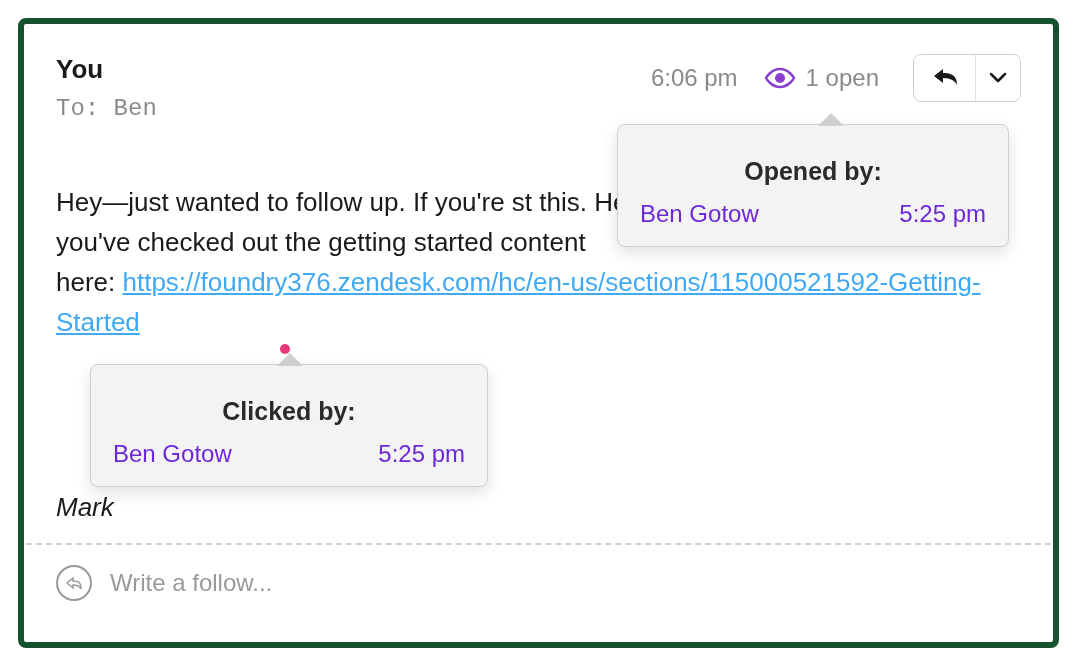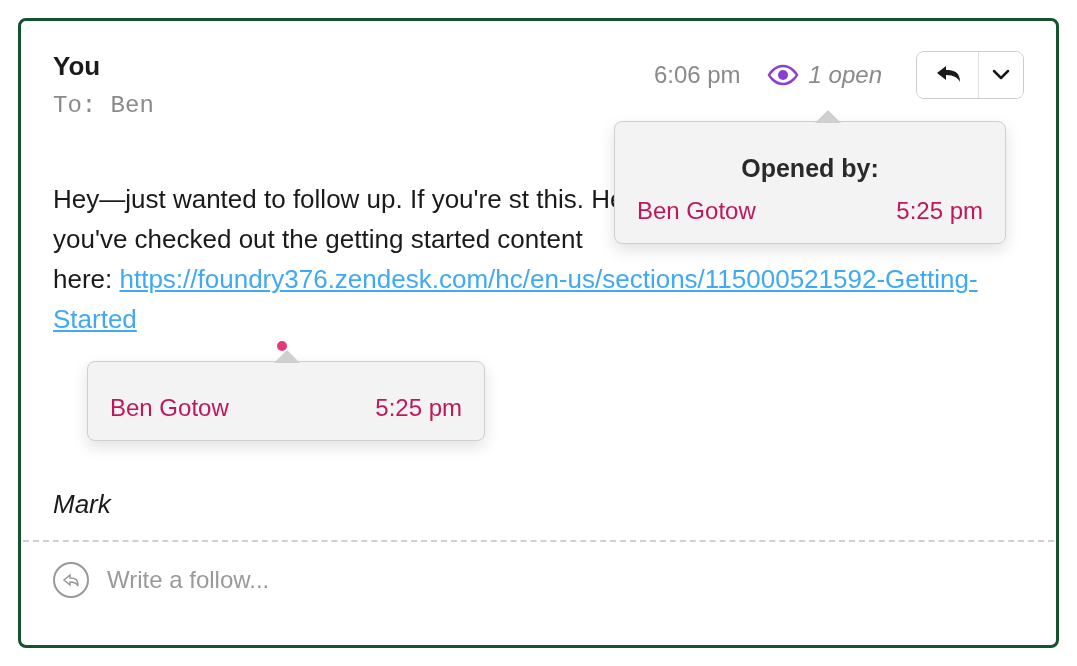--- a/index.html
+++ b/index.html
@@ -8,21 +8,21 @@
       padding: 0;
     }
     body {
       font-family: -apple-system, BlinkMacSystemFont, "Segoe UI", Helvetica, Arial, sans-serif;
       background: #fff;
       width: 1077px;
       height: 666px;
       padding: 18px 18px 0 18px;
     }
     .card {
-      border: 3px solid #14532d;
+      border: 6px solid #14532d;
       border-radius: 8px;
       width: 100%;
       height: 630px;
       padding: 0;
       position: relative;
       overflow: visible;
     }
     .header {
       display: flex;
       justify-content: space-between;
@@ -51,21 +51,20 @@
       text-align: center;
     }
     .time {
       font-size: 24px;
       color: #8a8a8a;
     }
     .eye-wrap {
       display: flex;
       align-items: center;
       gap: 10px;
-      font-style: italic;
     }
     .eye-icon {
       width: 32px;
       height: 22px;
       display: inline-block;
     }
     .open-count {
       font-size: 24px;
       color: #8a8a8a;
     }
@@ -182,21 +181,21 @@
       font-size: 25px;
       font-weight: 700;
       color: #2a2a2a;
       margin-bottom: 14px;
     }
     .popover-row {
       display: flex;
       justify-content: space-between;
       gap: 60px;
       font-size: 24px;
-      color: #be185d;
+      color: #6d28d9;
     }
     .popover-opened {
       top: 100px;
       left: 593px;
       width: 392px;
     }
     .popover-opened .arrow-up {
       left: 213px;
     }
     .popover-clicked {
@@ -270,19 +269,20 @@
     <div class="arrow-up"></div>
     <div class="popover-title">Opened by:</div>
     <div class="popover-row">
       <span>Ben Gotow</span>
       <span>5:25 pm</span>
     </div>
   </div>
 
   <div class="popover popover-clicked">
     <div class="arrow-up"></div>
+    <div class="popover-title">Clicked by:</div>
     <div class="popover-row">
       <span>Ben Gotow</span>
       <span>5:25 pm</span>
     </div>
   </div>
 
 </div>
 
 </body></html>

